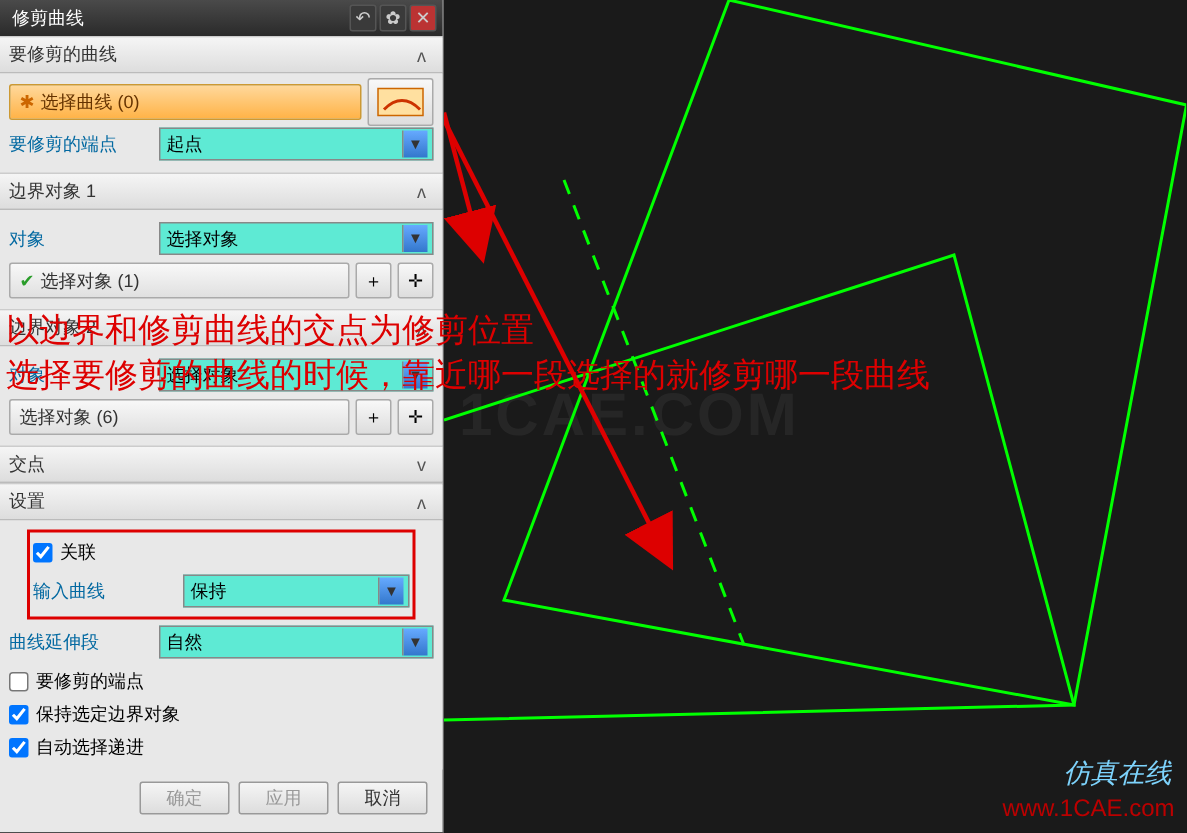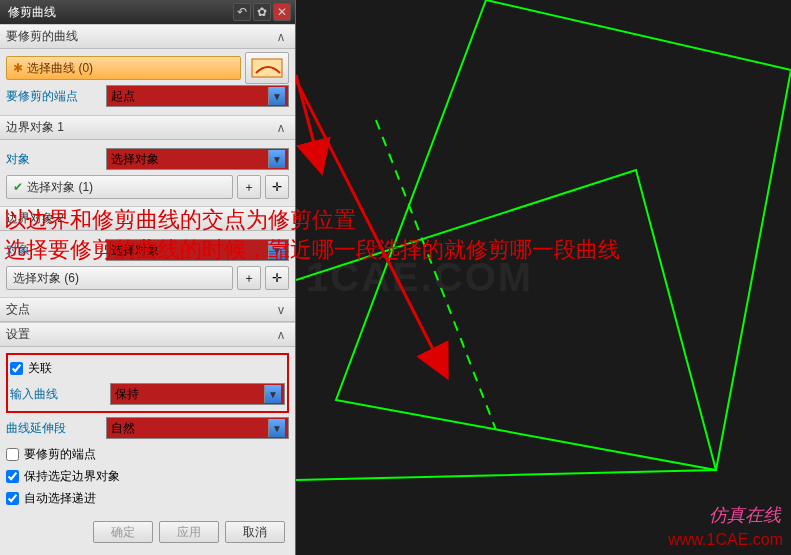--- a/index.html
+++ b/index.html
@@ -16,32 +16,32 @@
 .toggle{width:16px;height:16px;display:flex;align-items:center;justify-content:center;color:#555}
 .section-body{padding:4px 6px;background:#e8e8e8}
 .row{display:flex;align-items:center;height:26px;margin:2px 0}
 .row-label{width:100px;color:#0369a1}
 .sel-btn{flex:1;height:24px;background:linear-gradient(#ffd89b,#ffb347);border:1px solid #cc9933;border-radius:2px;display:flex;align-items:center;padding:0 6px;color:#663300}
 .sel-btn.normal{background:linear-gradient(#f8f8f8,#e0e0e0);border:1px solid #aaa;color:#333}
 .star{color:#cc6600;margin-right:4px}
 .tick{color:#2a9d2a;margin-right:4px}
 .icon-btn{width:24px;height:24px;margin-left:4px;border:1px solid #aaa;border-radius:2px;background:linear-gradient(#f8f8f8,#ddd);display:flex;align-items:center;justify-content:center}
 .icon-btn.big{width:44px;height:32px}
-.dropdown{flex:1;height:22px;border:1px solid #888;background:#b91c1c;display:flex;align-items:center;padding:0 4px;position:relative}
+.dropdown{flex:1;height:22px;border:1px solid #888;background:#5eead4;display:flex;align-items:center;padding:0 4px;position:relative}
 .dropdown::after{content:"▼";position:absolute;right:3px;font-size:10px;color:#333;background:linear-gradient(#6af,#37c);width:16px;height:18px;display:flex;align-items:center;justify-content:center;border-left:1px solid #888;top:1px}
 .chk{display:flex;align-items:center;height:22px}
 .chk input{margin-right:5px}
-.red-box{border:2px solid #d00;padding:2px;margin:2px 0}
+.red-box{border:2px solid #d00;padding:2px;margin:2px 12px}
 .footer{position:absolute;bottom:6px;left:0;right:0;height:28px;display:flex;justify-content:flex-end;padding:0 10px;gap:6px}
 .btn{width:60px;height:22px;border:1px solid #999;background:linear-gradient(#f5f5f5,#ddd);border-radius:2px;display:flex;align-items:center;justify-content:center;color:#333}
 .btn.disabled{color:#999}
 .overlay-text{position:absolute;color:#d00;font-size:22px;font-weight:400;white-space:nowrap;z-index:5;font-family:SimSun}
 .watermark{position:absolute;color:#444;font-size:40px;font-weight:bold;letter-spacing:2px;opacity:.3;z-index:1}
 .url{position:absolute;right:8px;bottom:6px;color:#b00;font-size:16px;font-weight:normal;z-index:5}
-.logo{position:absolute;right:10px;bottom:28px;color:#ec4899;font-size:18px;font-style:italic;z-index:5}
+.logo{position:absolute;right:10px;bottom:28px;color:#7dd3fc;font-size:18px;font-style:italic;z-index:5}
 svg.geom{position:absolute;left:0;top:0;width:495px;height:555px;z-index:2}
 </style>
 </head>
 <body>
 
 <div class="canvas">
   <svg class="geom" viewBox="0 0 495 555">
 
     <path d="M 190 0 L 495 70 L 420 470 L 40 400 Z" fill="none" stroke="#00ff00" stroke-width="2"></path>
 

